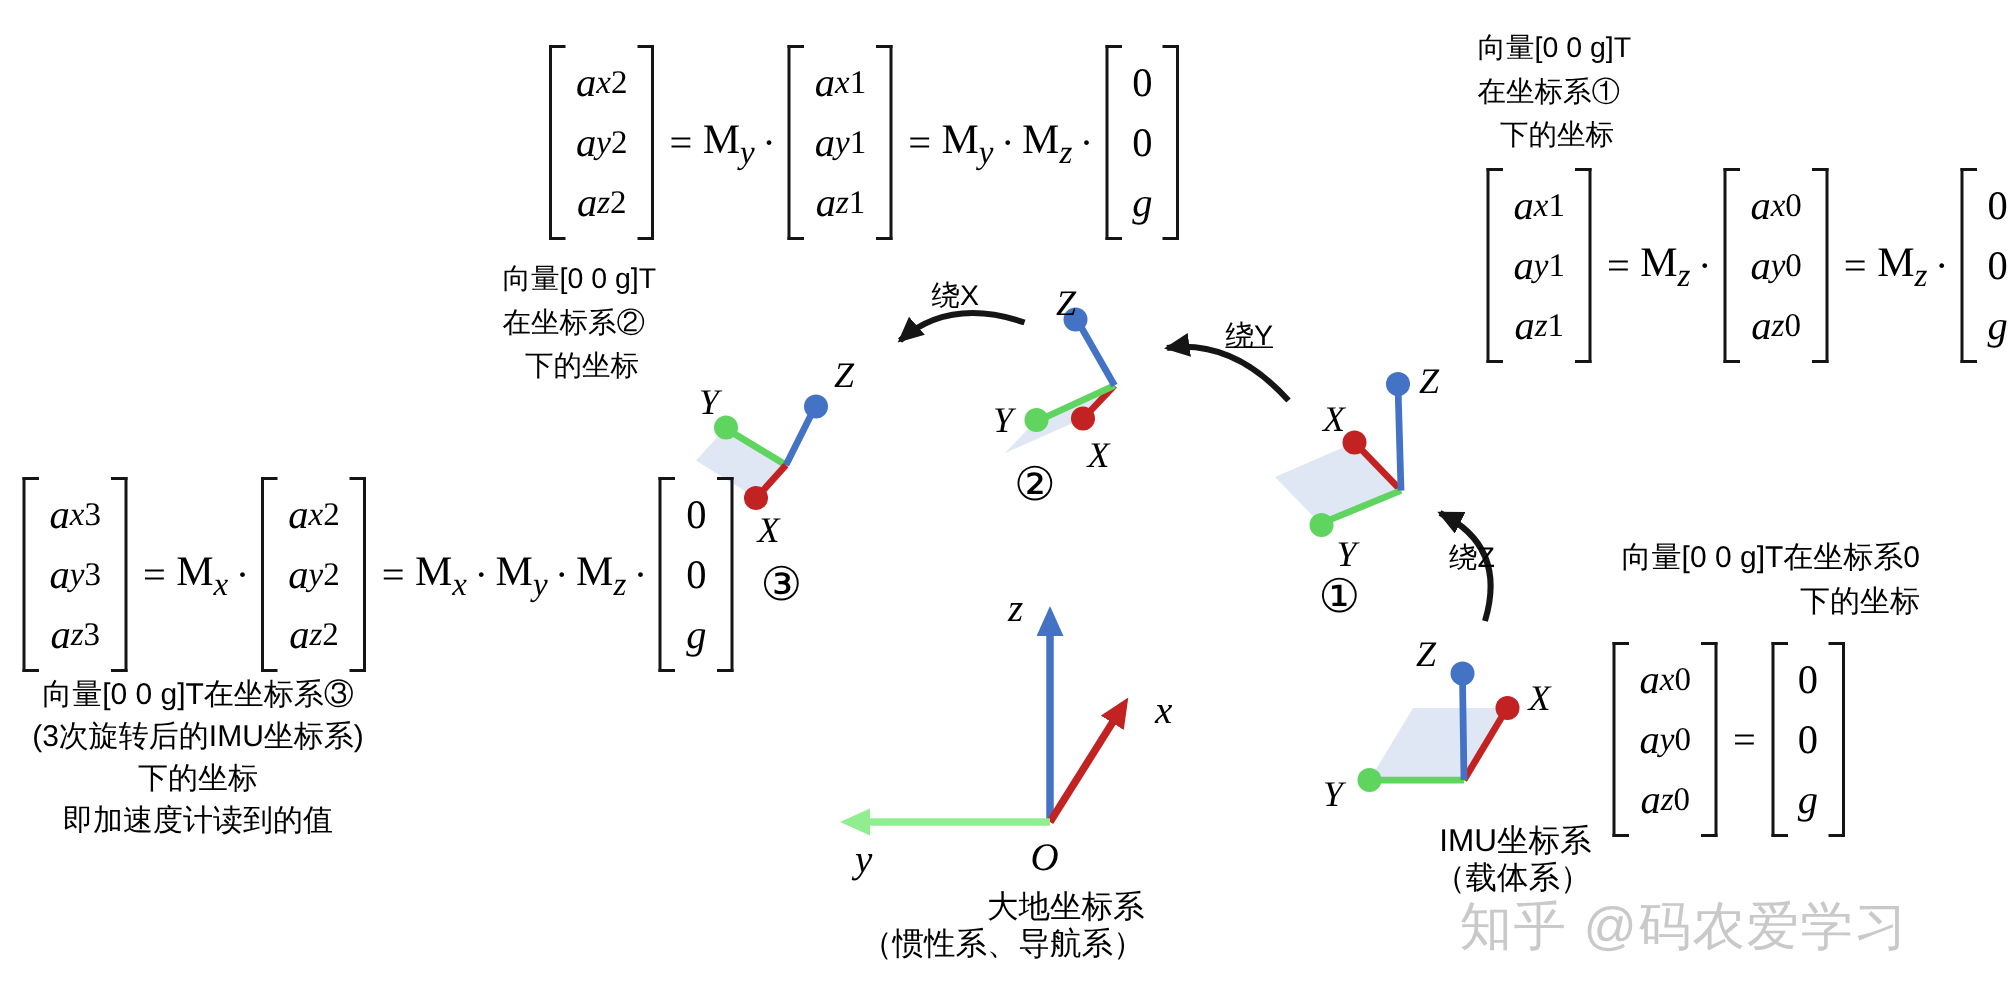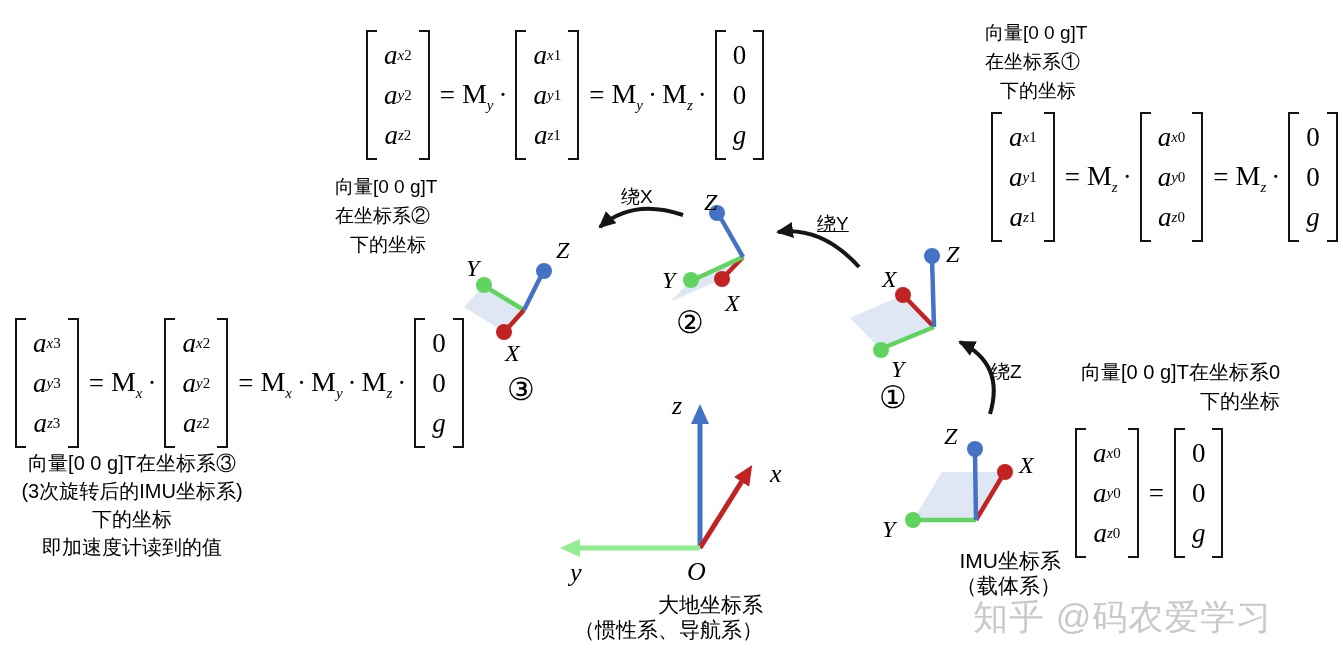--- a/index.html
+++ b/index.html
@@ -10,21 +10,21 @@
 
   
   .eq{position:absolute;display:flex;align-items:center;}
   .matrix{display:inline-flex;align-items:stretch;margin:0 3px;}
   .br{width:9px;}
   .brl{border-left:2.5px solid #151515;border-top:2.5px solid #151515;border-bottom:2.5px solid #151515;}
   .brr{border-right:2.5px solid #151515;border-top:2.5px solid #151515;border-bottom:2.5px solid #151515;}
   .mcol{display:flex;flex-direction:column;justify-content:space-between;padding:5px 7px;}
   .mcell{height:40px;display:flex;align-items:center;justify-content:center;
          font-family:"Liberation Serif",serif;font-size:27px;line-height:1;}
-  .mcell sub,.msym sub{font-size:15px;line-height:1;}
+  .mcell sub,.msym sub{font-size:22px;line-height:1;}
   .op{font-family:"Liberation Serif",serif;font-size:27px;margin:0 7px;}
   .dotop{margin:0 5px;}
   .msym{font-family:"Liberation Serif",serif;font-size:28px;}
   .it{font-style:italic;}
   .up{font-style:normal;}
 
   
   .cjk{font-size:19px;line-height:29px;}
   .cjk-c{text-align:center;}
   .indent{padding-left:15px;}
@@ -379,21 +379,21 @@
     <div>（惯性系、导航系）</div>
   </div>
 
   <div class="abs framecap" style="left:876px;top:548px;width:185px;">
     <div>IMU坐标系</div>
     <div>（载体系）</div>
   </div>
 
   <div class="abs rotlbl" style="left:621px;top:184px;">绕X</div>
   <div class="abs rotlbl" style="left:817px;top:211px;text-decoration:underline;">绕Y</div>
-  <div class="abs rotlbl" style="left:991px;top:359px;">绕Z</div>
+  <div class="abs rotlbl" style="left:966px;top:359px;">绕Z</div>
 
   <div class="abs badge" style="left:879px;top:382px;">①</div>
   <div class="abs badge" style="left:676px;top:307px;">②</div>
   <div class="abs badge" style="left:507px;top:374px;">③</div>
 
   <div class="abs watermark" style="left:973px;top:594px;">知乎 @码农爱学习</div>
 
 </div>
 
 </body></html>

